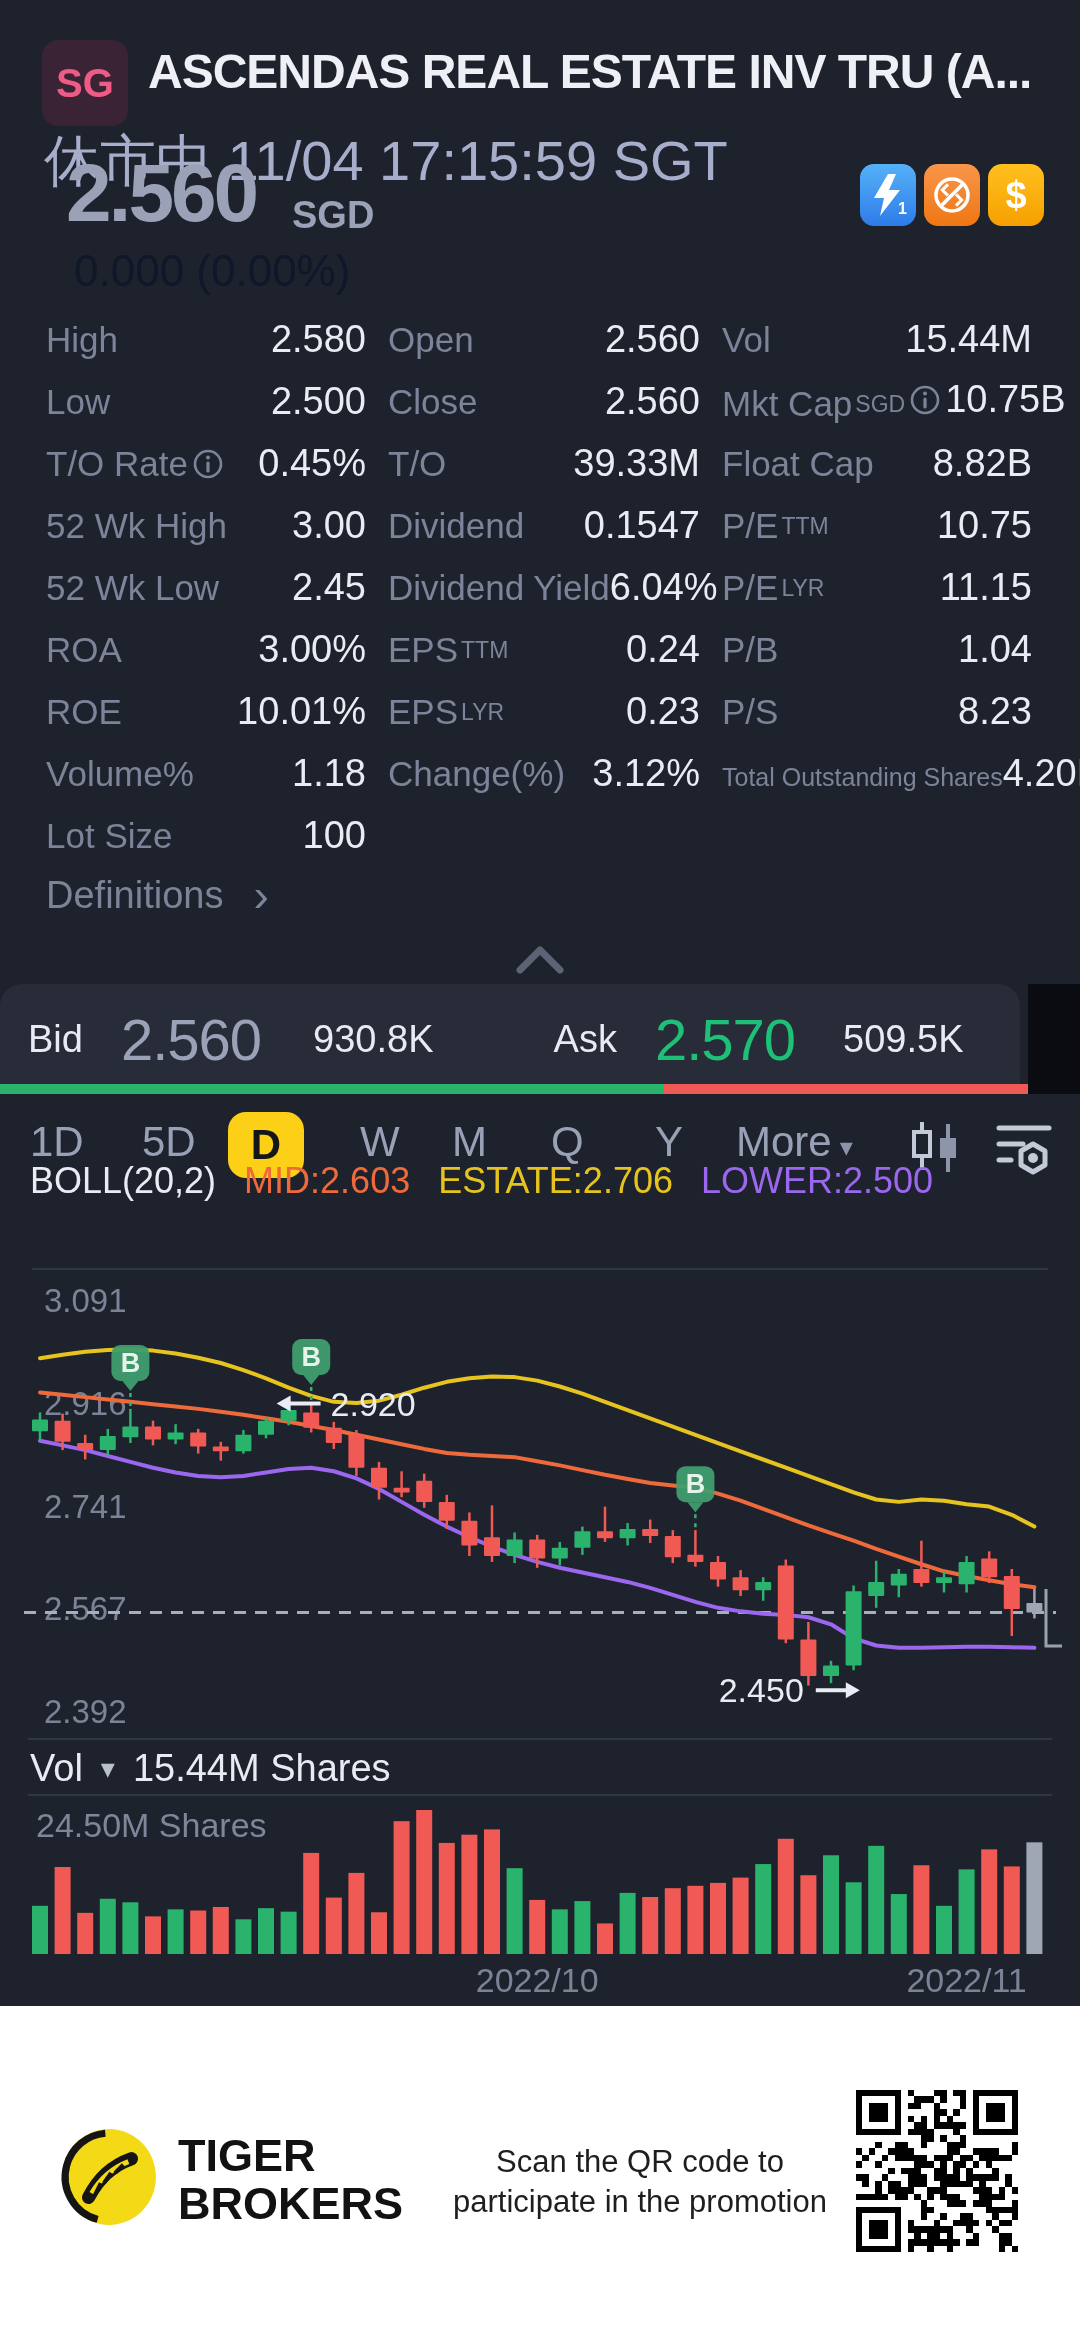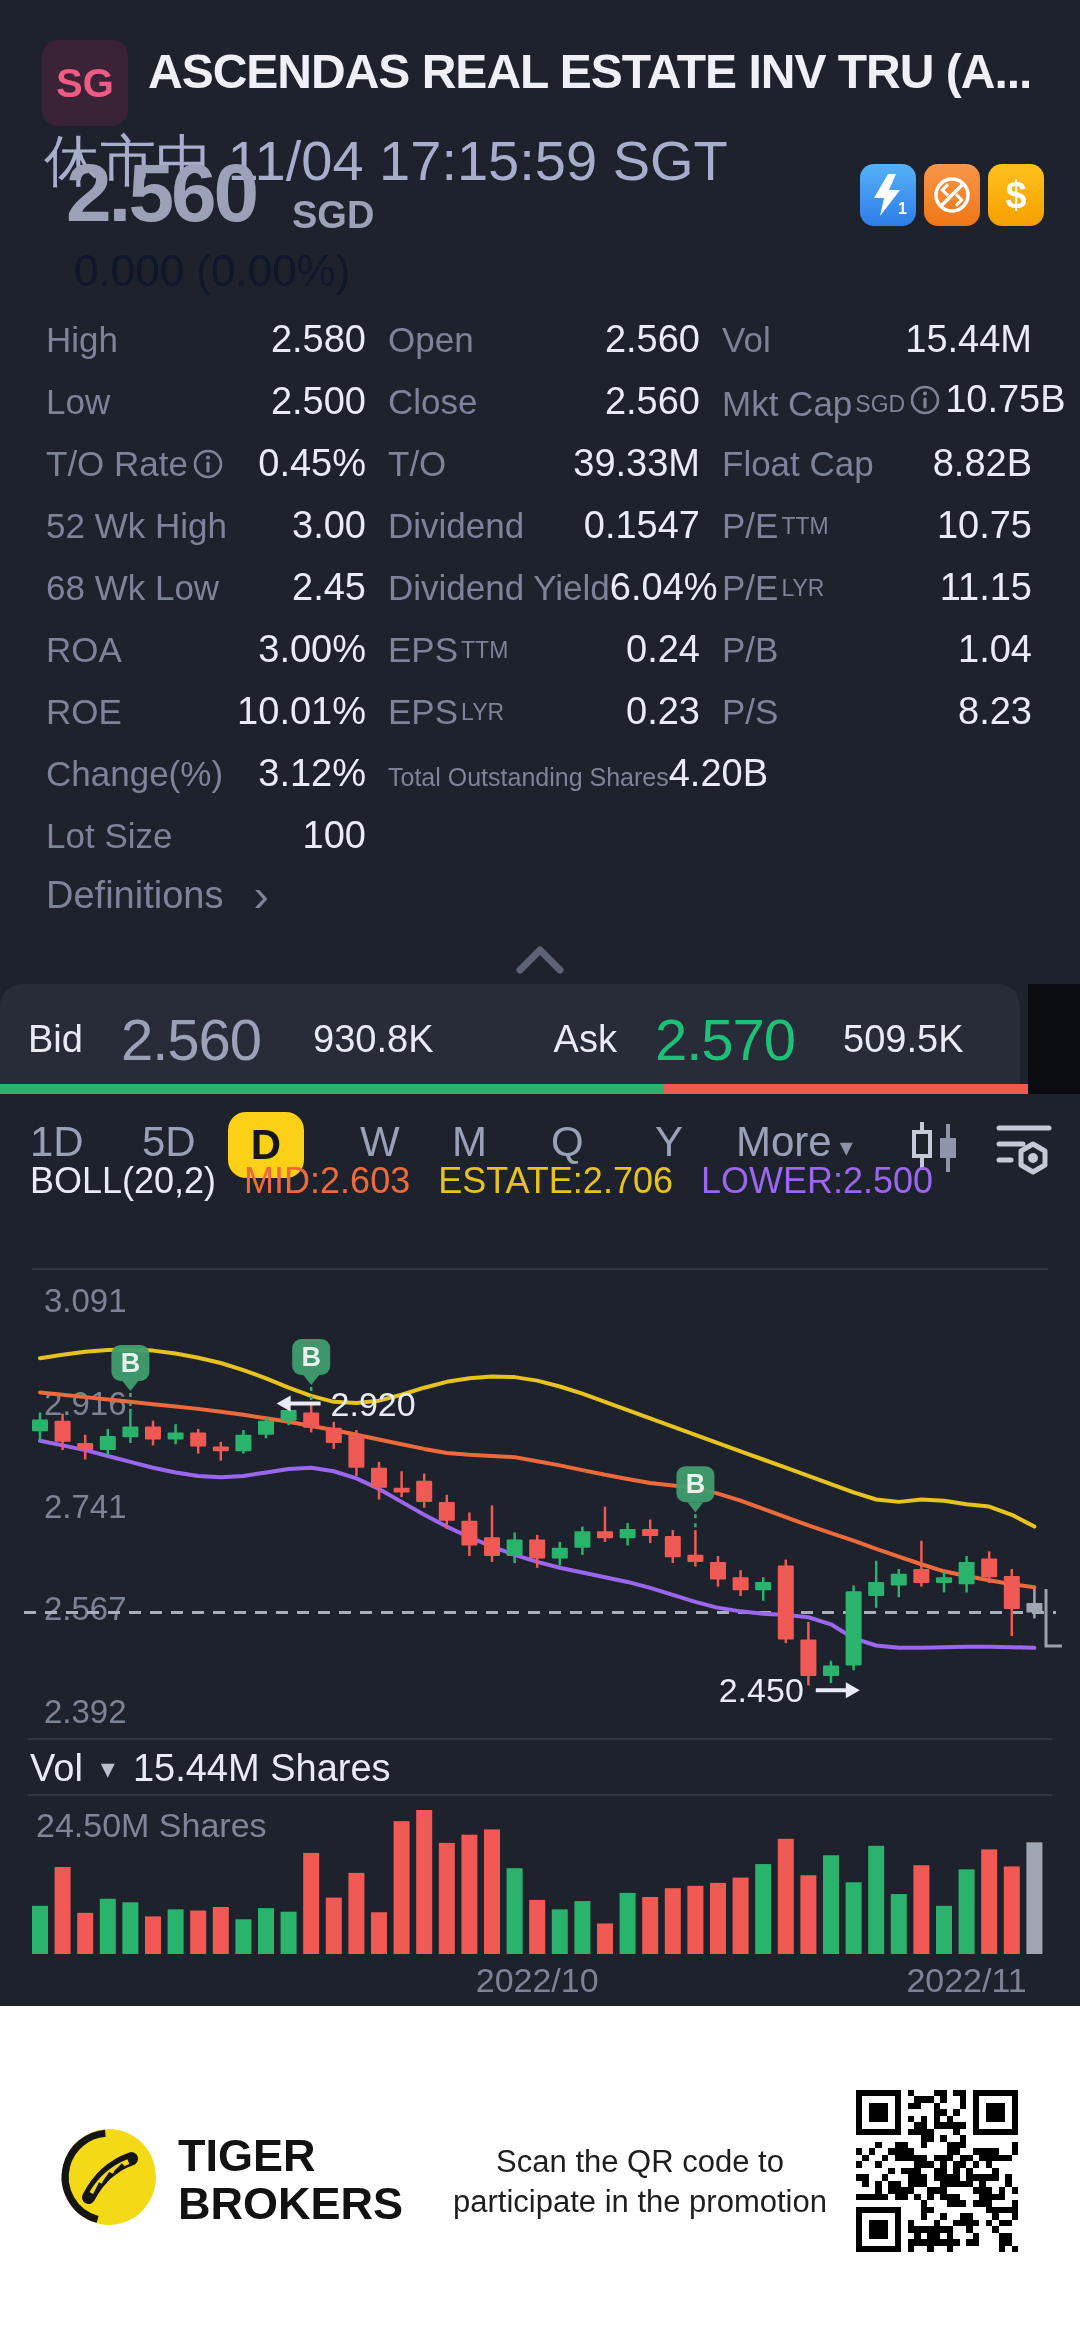--- a/index.html
+++ b/index.html
@@ -209,21 +209,21 @@
             <sup>TTM</sup>
           </span>
           <span class="val">
             <span>10.75</span>
           </span>
         </div>
       </div>
       <div class="srow">
         <div class="cell">
           <span class="lab">
-            <span>68 Wk Low</span>
+            <span>52 Wk Low</span>
           </span>
           <span class="val">
             <span>2.45</span>
           </span>
         </div>
         <div class="cell">
           <span class="lab">
             <span>Dividend Yield</span>
           </span>
           <span class="val">
@@ -288,20 +288,28 @@
         <div class="cell">
           <span class="lab">
             <span>P/S</span>
           </span>
           <span class="val">
             <span>8.23</span>
           </span>
         </div>
       </div>
       <div class="srow">
+        <div class="cell">
+          <span class="lab">
+            <span>Volume%</span>
+          </span>
+          <span class="val">
+            <span>1.18</span>
+          </span>
+        </div>
         <div class="cell">
           <span class="lab">
             <span>Change(%)</span>
           </span>
           <span class="val">
             <span>3.12%</span>
           </span>
         </div>
         <div class="cell">
           <span class="lab small">

